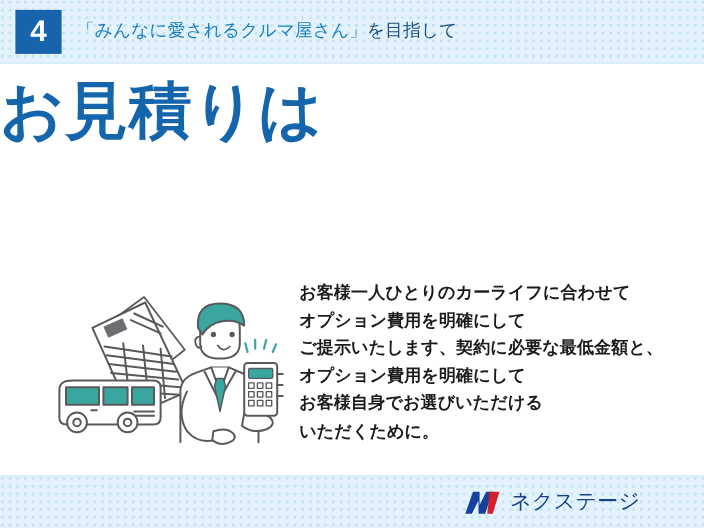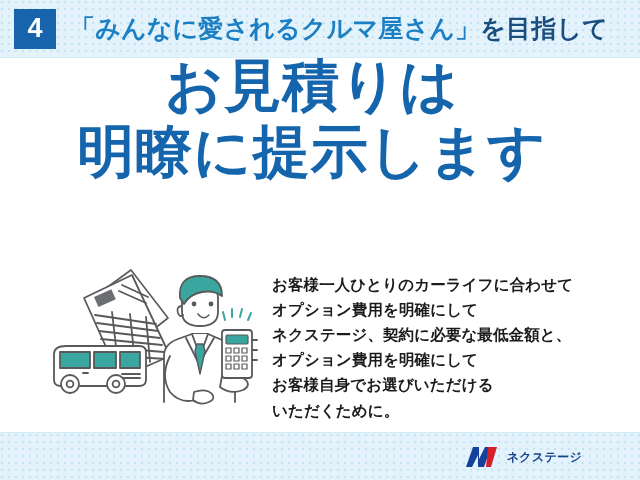--- a/index.html
+++ b/index.html
@@ -53,56 +53,56 @@
     font-weight: bold;
     display: flex;
     align-items: center;
     justify-content: center;
     line-height: 1;
     flex: 0 0 auto;
     letter-spacing: 0;
   }
   #header-title {
     margin-left: 14px;
-    font-size: 25px;
-    font-weight: bold;
+    font-size: 16px;
+    font-weight: normal;
     line-height: 1;
     white-space: nowrap;
     letter-spacing: 0.2px;
   }
   #header-title .quoted { color: #1b7fc4; }
   #header-title .tail    { color: #1b4e80; }
 
   
   #headline {
     position: absolute;
     left: 0;
-    top: 56px;
+    top: 72px;
     width: 624px;
-    text-align: center;
+    text-align: left;
     color: #1565ad;
     font-weight: bold;
     line-height: 1.02;
     letter-spacing: 1px;
   }
   #headline .hl-line1 {
     display: block;
     font-size: 57px;
   }
   #headline .hl-line2 {
     display: block;
     font-size: 57px;
     margin-top: 8px;
   }
 
   
   #body-copy {
     position: absolute;
     left: 272px;
-    top: 272px;
+    top: 254px;
     width: 360px;
     color: #1b1b1b;
     font-size: 15.5px;
     font-weight: bold;
     line-height: 1.62;
     letter-spacing: 0.1px;
   }
   #body-copy .ln { display: block; white-space: nowrap; }
 
   
@@ -130,42 +130,41 @@
     border-top: 1px solid #d3ecf7;
   }
   #brand {
     display: flex;
     align-items: center;
     gap: 7px;
   }
   #brand-mark { width: 36px; height: 24px; display: block; }
   #brand-name {
     color: #17428a;
-    font-size: 12px;
-    font-weight: bold;
+    font-size: 19px;
+    font-weight: normal;
     letter-spacing: 0.3px;
     line-height: 1;
     white-space: nowrap;
   }
 </style>
 </head>
 <body>
 
 <div id="page">
 
   <div id="header" class="dot-band">
     <div id="step-badge">4</div>
     <div id="header-title">
       <span class="quoted">「みんなに愛されるクルマ屋さん」</span><span class="tail">を目指して</span>
     </div>
   </div>
 
   <div id="headline">
     <span class="hl-line1">お見積りは</span>
-    <span class="hl-line2">明瞭に提示します</span>
   </div>
 
   <div id="illustration">
     <svg viewBox="0 0 240 172" xmlns="http://www.w3.org/2000/svg">
       <g fill="none" stroke="#58595b" stroke-width="1.8" stroke-linecap="round" stroke-linejoin="round">
 
         <g stroke-width="1.6">
           <polygon points="62,42 95,18 132,66 99,92" fill="#ffffff"></polygon>
         </g>
 
@@ -267,21 +266,21 @@
           <line x1="204" y1="65" x2="206" y2="57"></line>
           <line x1="212" y1="68" x2="215" y2="61"></line>
         </g>
       </g>
     </svg>
   </div>
 
   <div id="body-copy">
     <span class="ln">お客様一人ひとりのカーライフに合わせて</span>
     <span class="ln">オプション費用を明確にして</span>
-    <span class="ln">ネクステージ、契約に必要な最低金額と、</span>
+    <span class="ln">ご提示いたします、契約に必要な最低金額と、</span>
     <span class="ln">オプション費用を明確にして</span>
     <span class="ln">お客様自身でお選びいただける</span>
     <span class="ln">いただくために。</span>
   </div>
 
   <div id="footer" class="dot-band">
     <div id="brand">
       <svg id="brand-mark" viewBox="0 0 36 24" xmlns="http://www.w3.org/2000/svg">
         <path d="M2,22 L9,2 L15,2 L15,14 L21,2 L27,2 L20,22 L14,22 L14,10 L8,22 Z" fill="#15409b"></path>
         <path d="M24,2 L33,2 L27,22 L22,22 Z" fill="#d4202a"></path>

